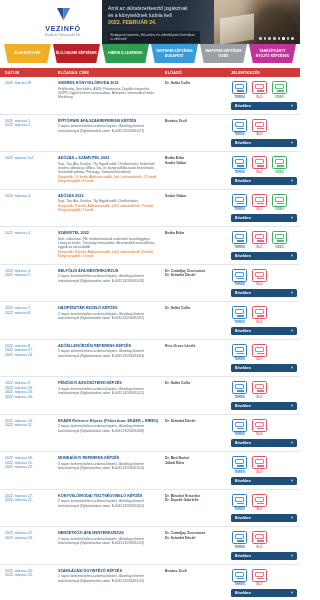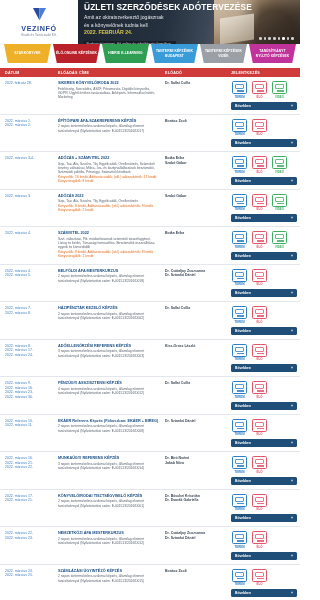--- a/index.html
+++ b/index.html
@@ -13,20 +13,21 @@
 
   
   .banner {
     position:relative; width:300px; height:44px;
     background:#ffffff; display:flex; overflow:hidden;
   }
   .logo-box {
     width:78px; height:44px; flex:0 0 78px;
     display:flex; flex-direction:column; align-items:center; justify-content:center;
     background:#ffffff;
+    margin-left:24px;
   }
   .logo-mark {
     width:17px; height:17px; position:relative; margin-bottom:1px;
   }
   .logo-mark svg { display:block; }
   .logo-word {
     font-size:7.2px; letter-spacing:.6px; color:#2a4b9b; font-weight:bold;
     line-height:8px;
   }
   .logo-sub { font-size:3.1px; color:#7a8496; line-height:4px; letter-spacing:.1px; }
@@ -173,21 +174,20 @@
           <polygon points="2,1 8.5,1 8.5,13.5" fill="#2a4b9b"></polygon>
           <polygon points="8.5,1 15,1 8.5,13.5" fill="#4b7fd4"></polygon>
         </svg>
       </span>
       <span class="logo-word">VEZINFÓ</span>
       <span class="logo-sub">Kiadó és Tanácsadó Kft.</span>
     </div>
     <div class="banner-art">
       <div class="banner-photo"></div>
       <div class="banner-text">
-        <div class="banner-title">ÜZLETI SZERZŐDÉSEK ADÓTERVEZÉSE</div>
         <div class="banner-sub">Amit az okiratszerkesztő jogásznak</div>
         <div class="banner-sub">és a könyvelőnek tudnia kell</div>
         <div class="banner-date">2022. FEBRUÁR 24.</div>
         <div class="banner-note">Budapesti tantermi, élő-online és videóképzés formában is elérhető!</div>
       </div>
       <div class="banner-dots">
         <i></i>
         <i></i>
         <i></i>
         <i></i>

